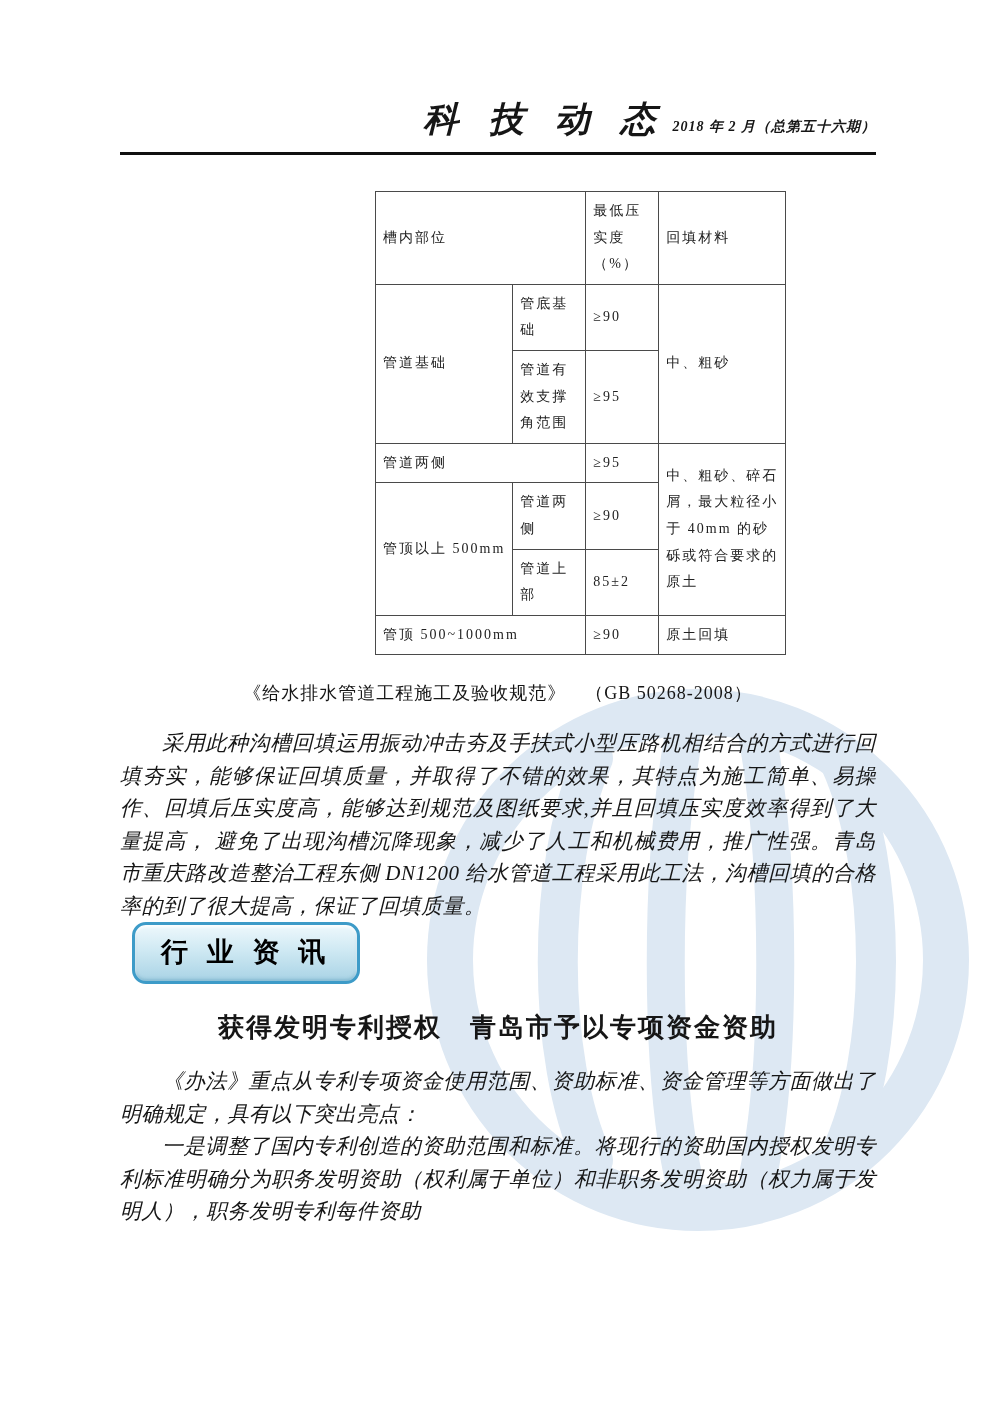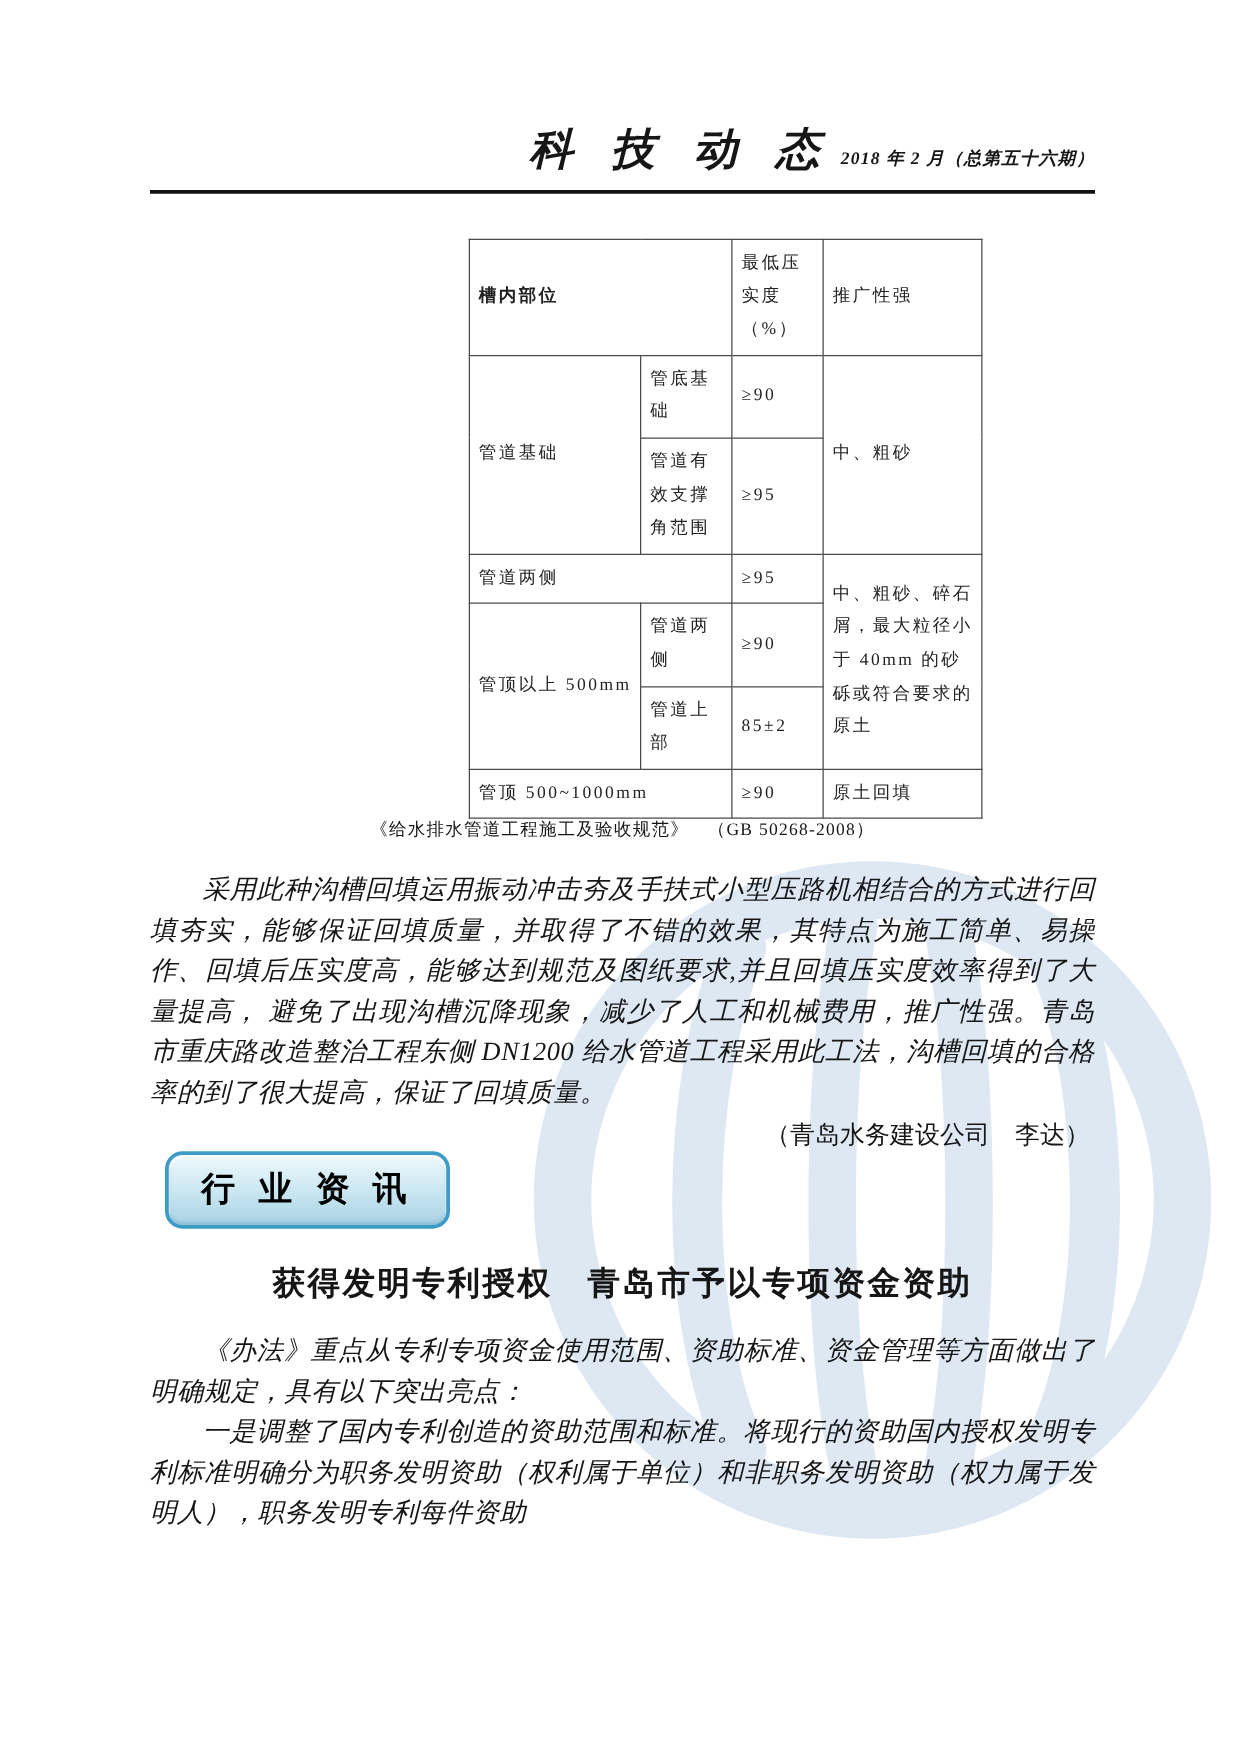--- a/index.html
+++ b/index.html
@@ -43,24 +43,25 @@
     font-size:14px;line-height:1.9;
     letter-spacing:2px;
     color:#222;
   }
   .spec-table td{
     border:1px solid #4a4a4a;
     padding:6px 7px;
     vertical-align:middle;
     text-align:left;
   }
-  .col-a{width:52px;font-weight:bold;} .col-b{width:58px;} .col-c{width:58px;} .col-d{width:112px;}
+  .col-a{width:52px;} .col-b{width:58px;} .col-c{width:58px;} .col-d{width:112px;}
   .table-caption{
+    margin-top:26px;
     text-align:center;
-    font-size:14px;letter-spacing:1px;
+    font-size:18px;letter-spacing:1px;
   }
   
   .body-para{
     margin:0;
     font-size:21px;line-height:32.5px;
     text-align:justify;
     text-indent:2em;
     letter-spacing:0.5px;
     font-style:italic;
   }
@@ -112,21 +113,21 @@
     <span class="mag-title">科 技 动 态</span>
     <span class="mag-issue">2018 年 2 月（总第五十六期）</span>
   </div>
   <div class="head-rule"></div>
 
   <table class="spec-table">
     <tbody>
         <tr>
       <td class="col-a" colspan="2">槽内部位</td>
       <td class="col-c">最低压实度（%）</td>
-      <td class="col-d">推广性强</td>
+      <td class="col-d">回填材料</td>
     </tr>
     <tr>
       <td rowspan="2">管道基础</td>
       <td class="col-b">管底基础</td>
       <td>≥90</td>
       <td rowspan="2">中、粗砂</td>
     </tr>
     <tr>
       <td>管道有效支撑角范围</td>
       <td>≥95</td>
@@ -149,21 +150,20 @@
       <td colspan="2">管顶 500~1000mm</td>
       <td>≥90</td>
       <td>原土回填</td>
     </tr>
   </tbody>
     </table>
 
   <div class="table-caption">《给水排水管道工程施工及验收规范》　（GB 50268-2008）</div>
 
   <p class="body-para first-para">采用此种沟槽回填运用振动冲击夯及手扶式小型压路机相结合的方式进行回填夯实，能够保证回填质量，并取得了不错的效果，其特点为施工简单、易操作、回填后压实度高，能够达到规范及图纸要求,并且回填压实度效率得到了大量提高， 避免了出现沟槽沉降现象，减少了人工和机械费用，推广性强。青岛市重庆路改造整治工程东侧 DN1200 给水管道工程采用此工法，沟槽回填的合格率的到了很大提高，保证了回填质量。</p>
-  <div class="byline">（青岛水务建设公司　李达）</div>
 
   <div>
     <span class="badge">行 业 资 讯</span>
   </div>
 
   <h2 class="article-title">获得发明专利授权　青岛市予以专项资金资助</h2>
 
   <div class="article-body">
     <p class="body-para">《办法》重点从专利专项资金使用范围、资助标准、资金管理等方面做出了明确规定，具有以下突出亮点：</p>
     <p class="body-para"><span>一是调整了国内专利创造的资助范围和标准。将现行的资助国内授权发明专利标准明确分为职务发明资助（权利属于单位）和非职务发明资助（权力属于发明人），职务发明专利每件资助 </span></p>

